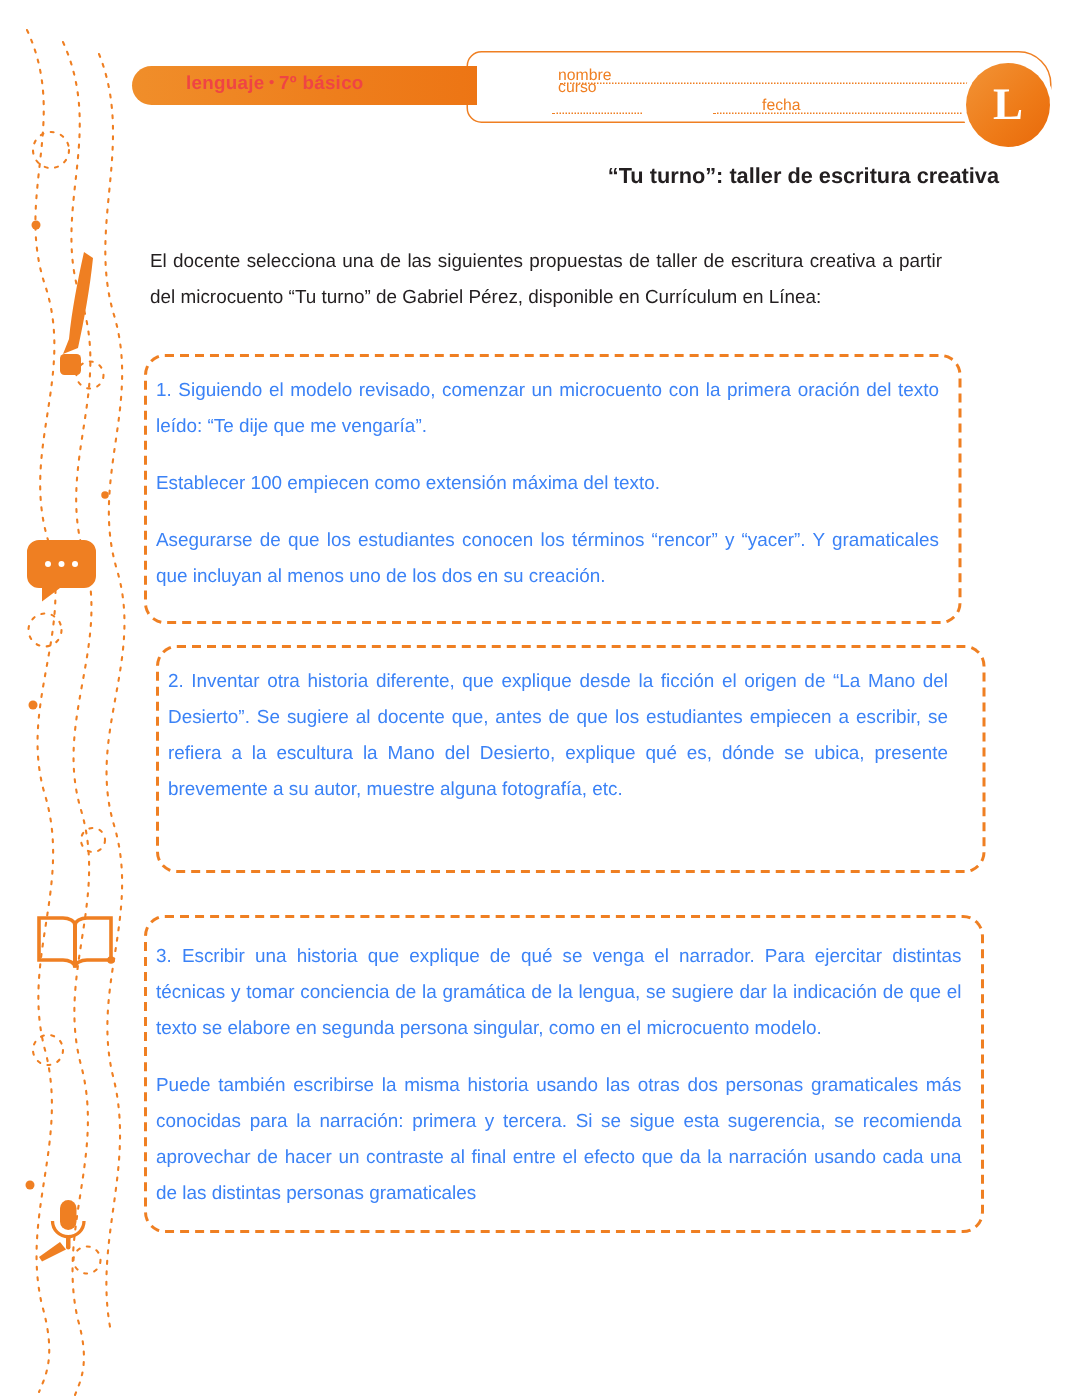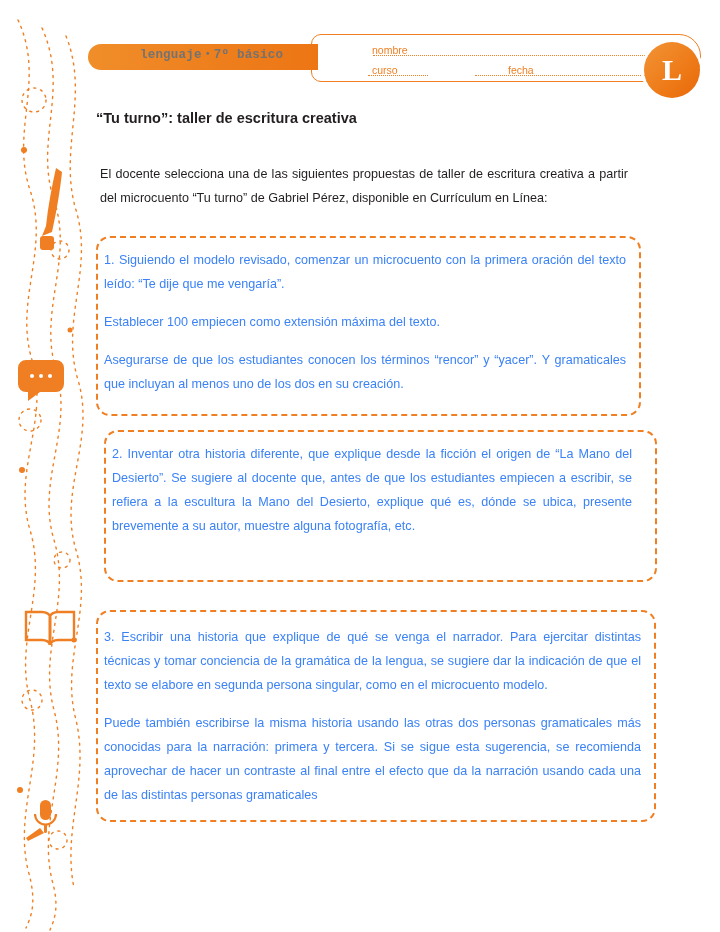--- a/index.html
+++ b/index.html
@@ -38,29 +38,28 @@
     position: absolute;
     left: 60px;
     top: 20px;
     width: 230px;
     height: 26px;
     background: linear-gradient(to right, #f08e2a 0%, #ee7f1d 55%, #ed7514 100%);
     border-radius: 13px 0 0 13px;
   }
   .header-band-label {
     position: absolute;
-    left: 112px;
+    left: 96px;
     top: 24px;
     width: 190px;
-    color: #737373;
+    color: #ef4444;
     font-size: 12.5px;
     font-weight: bold;
     letter-spacing: .2px;
     white-space: nowrap;
-    font-family: Liberation Mono, monospace;
   }
   .header-band-label .sep {
     font-size: 10px;
     vertical-align: 1px;
     padding: 0 3px;
   }
 
   .header-box {
     position: absolute;
     left: 283px;
@@ -105,21 +104,21 @@
     font-size: 30px;
     font-weight: bold;
   }
 
   
   .doc-title {
     position: absolute;
     left: 96px;
     top: 110px;
     width: 570px;
-    text-align: left;
+    text-align: right;
     font-size: 14.5px;
     font-weight: bold;
     color: #231f20;
   }
 
   
   .intro {
     position: absolute;
     left: 100px;
     top: 162px;
@@ -213,21 +212,21 @@
   </svg>
 </div>
 
 <div class="header">
 
   <div class="header-box"></div>
 
   <div class="field field-label" style="left:300px; top:20px;">nombre</div>
   <div class="dots" style="left:345px; top:30px; width:300px;"></div>
 
-  <div class="field field-label" style="left:300px; top:40px;text-align:right;">curso</div>
+  <div class="field field-label" style="left:300px; top:28px;text-align:right;">curso</div>
   <div class="dots" style="left:340px; top:50px; width:60px;"></div>
   <div class="field field-label" style="left:408px; top:40px;padding-left:28px;">fecha</div>
   <div class="dots" style="left:447px; top:50px; width:198px;"></div>
 
   <div class="header-band"></div>
   <div class="header-band-label">
     <span>lenguaje</span><span class="sep">•</span><span>7º básico</span>
   </div>
 
   <div class="logo-circle">

